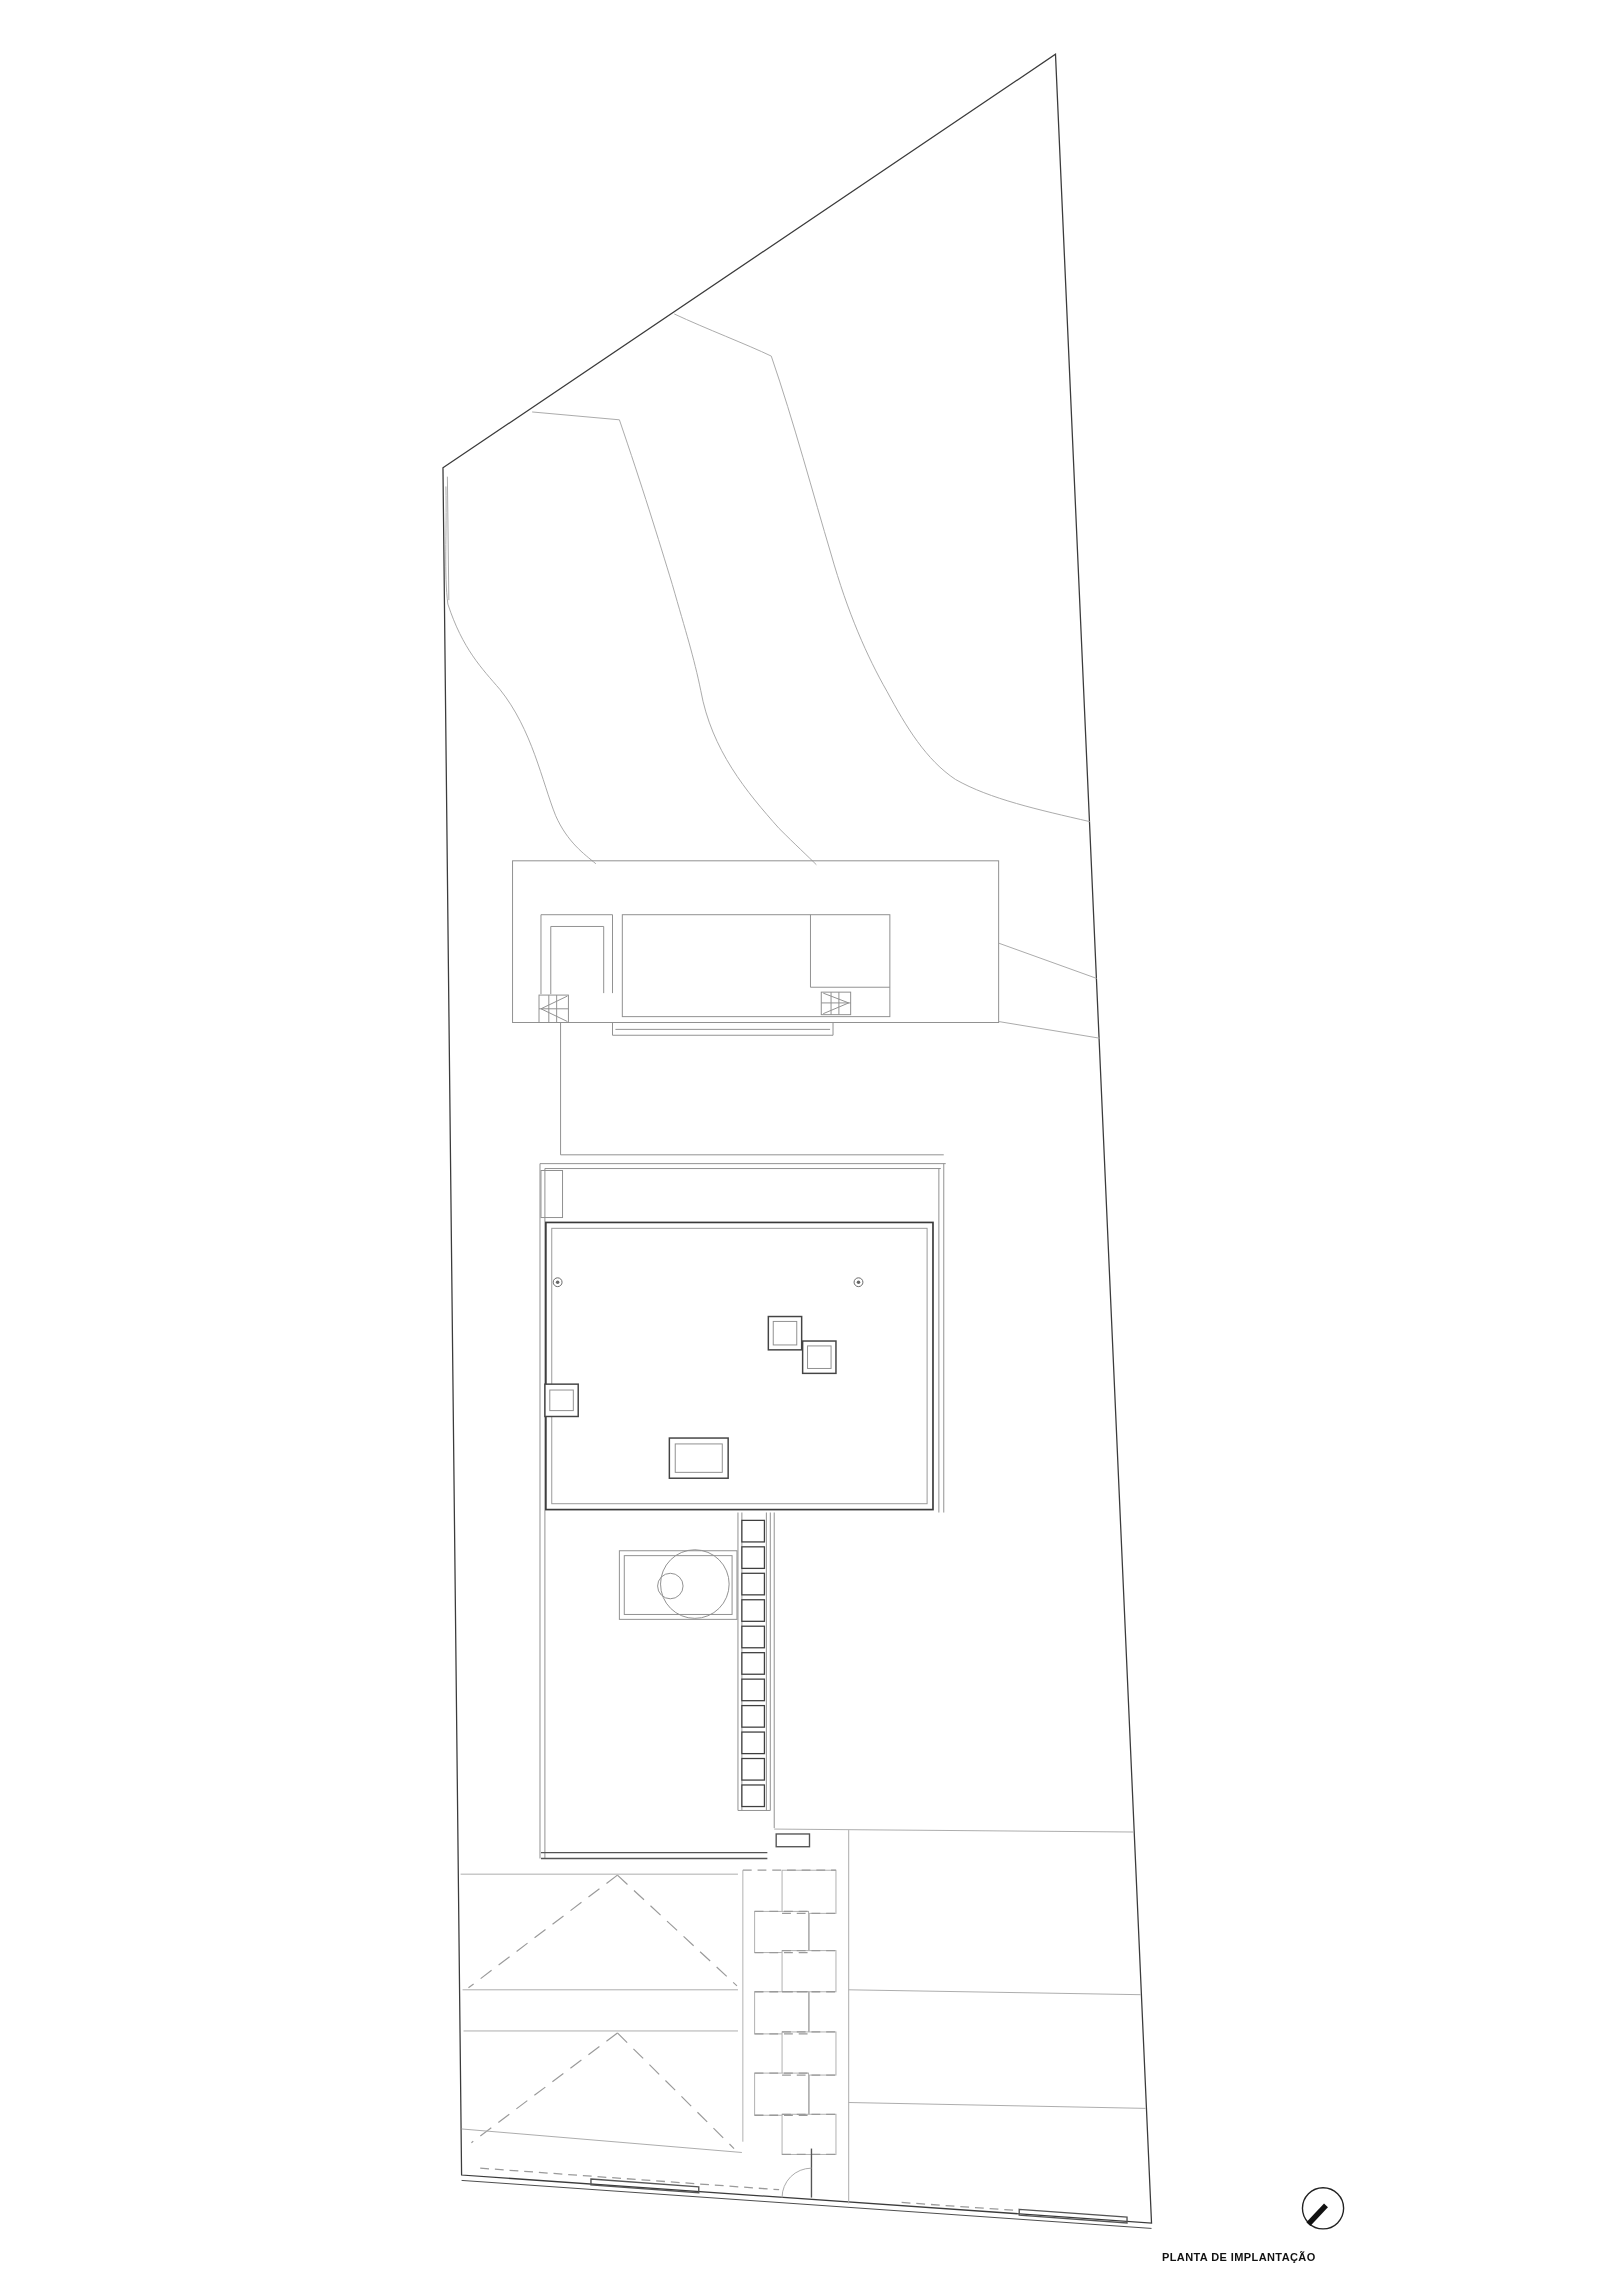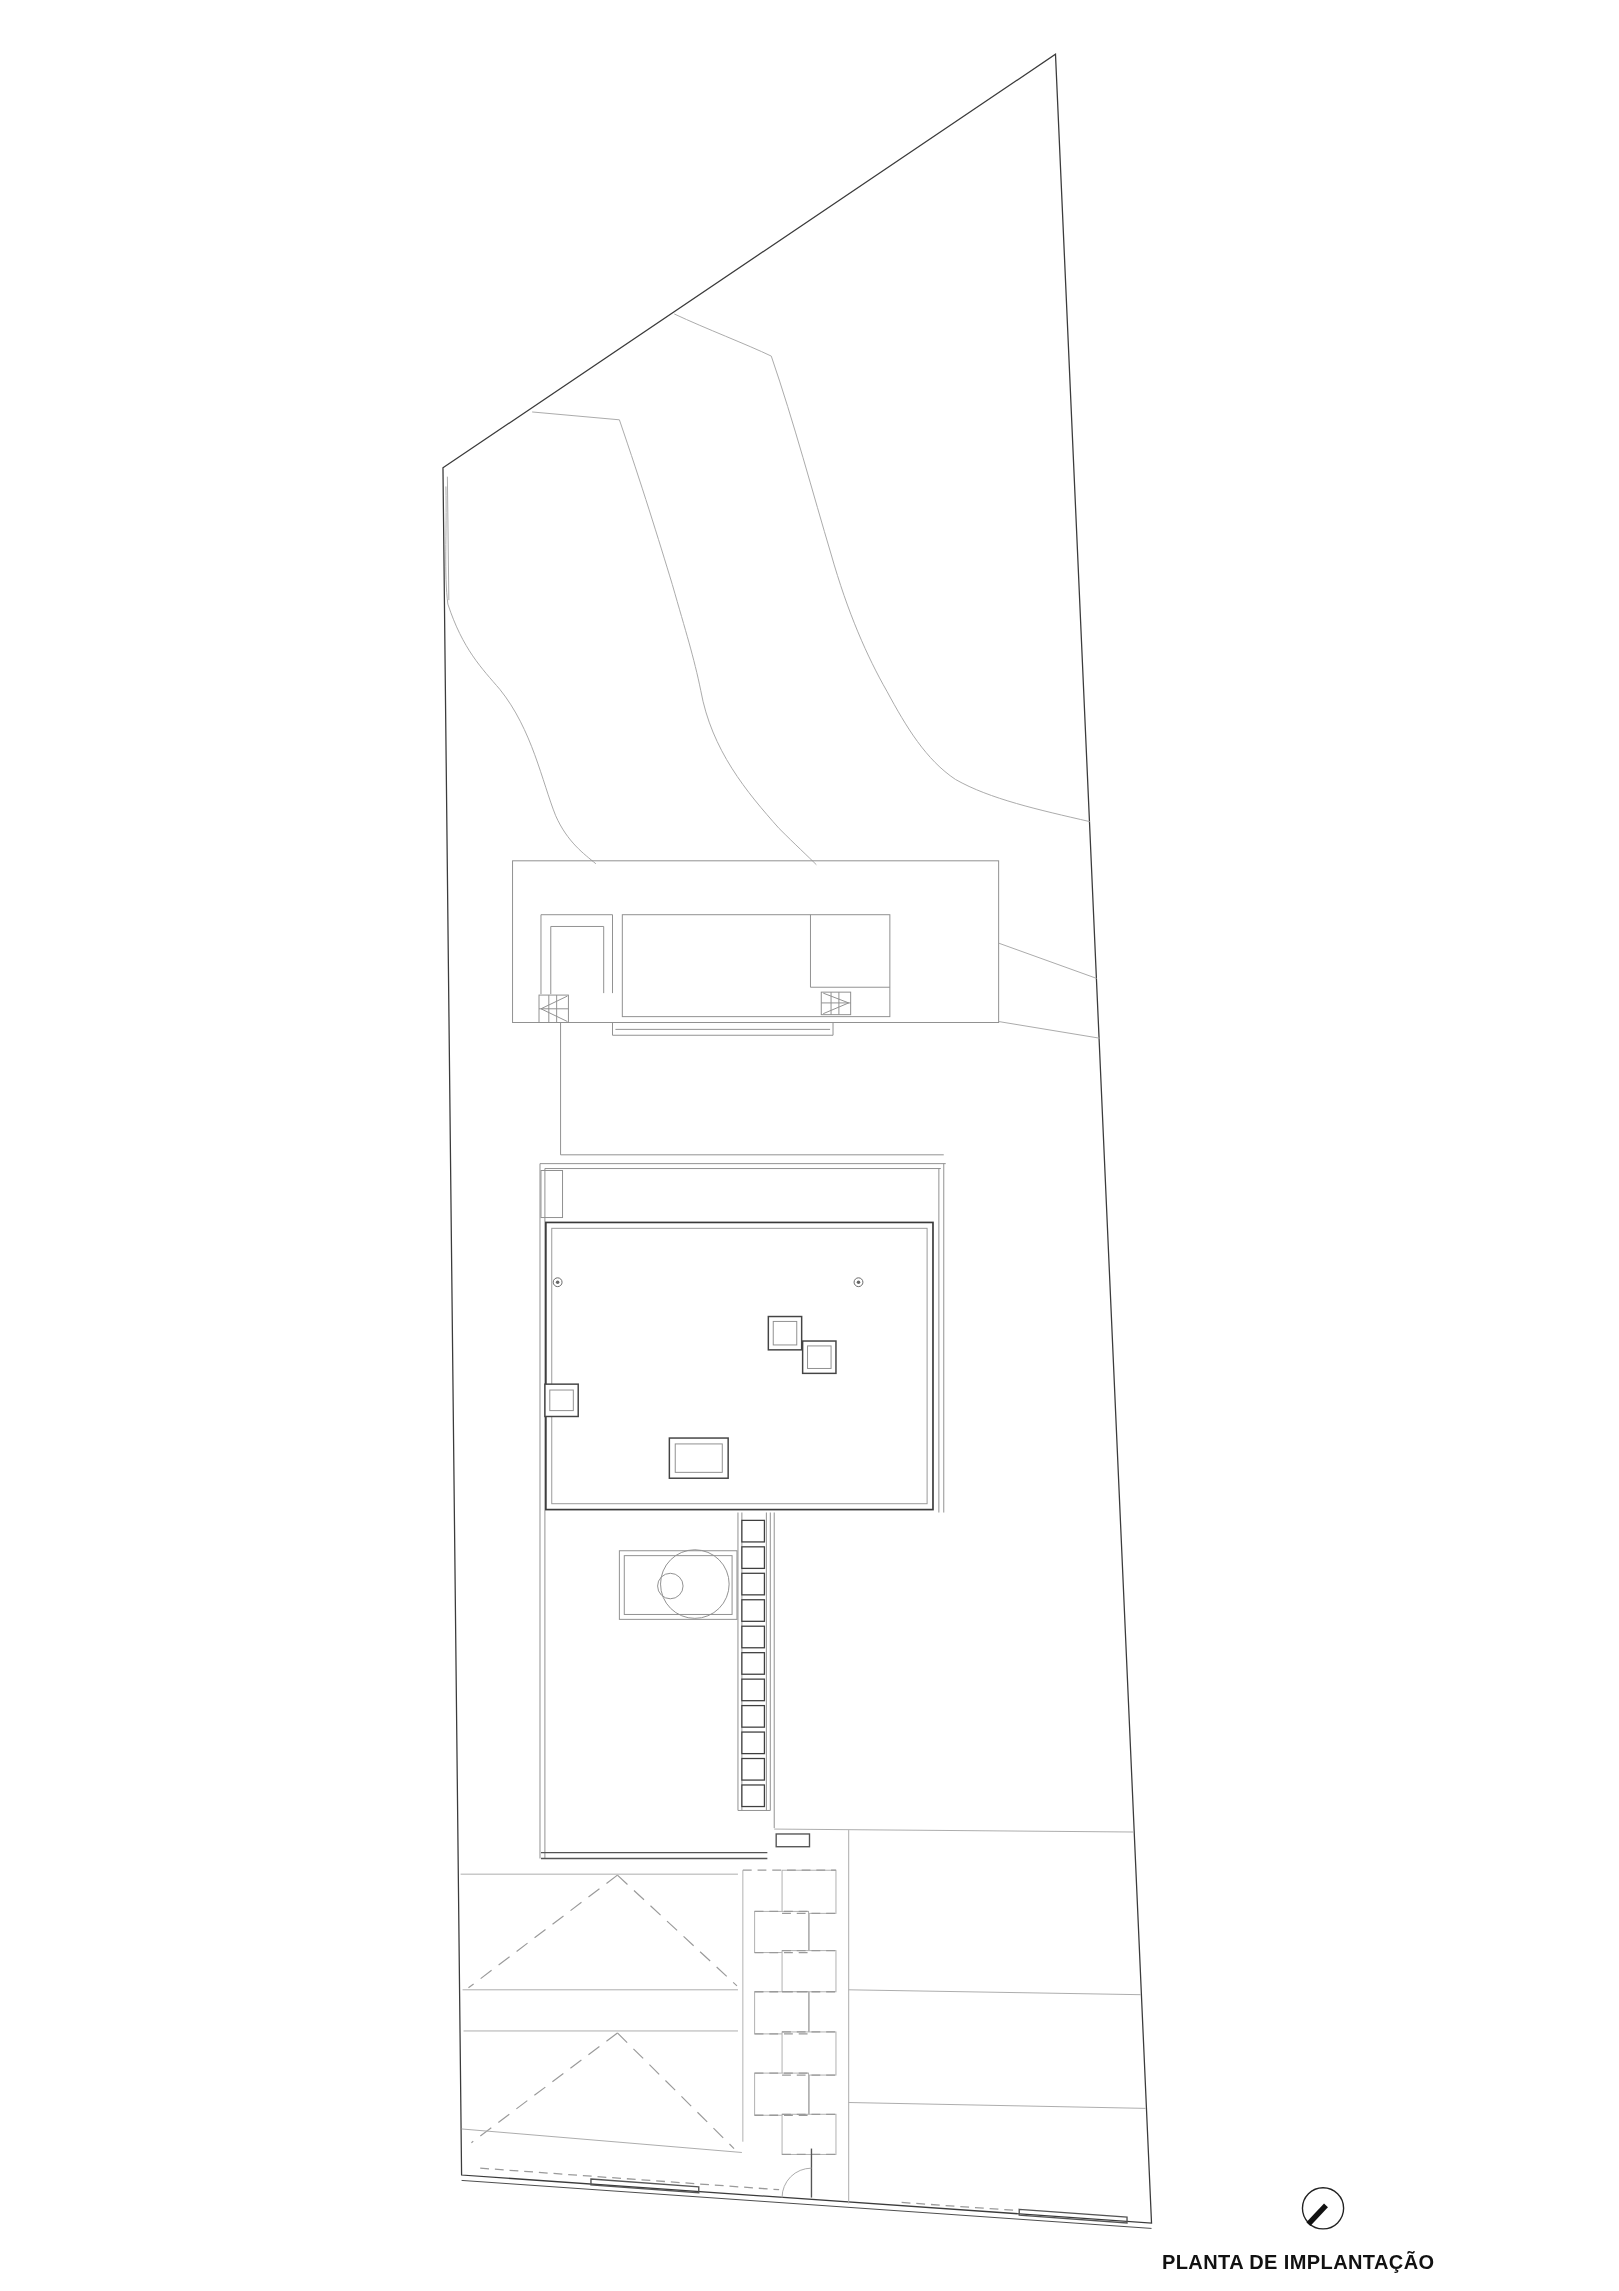--- a/index.html
+++ b/index.html
@@ -1,19 +1,19 @@
 <!DOCTYPE html>
 <html><head>
 <meta charset="utf-8">
 <style>
   html,body{margin:0;padding:0;background:#ffffff;}
   #canvas{position:relative;width:1619px;height:2292px;background:#ffffff;overflow:hidden;
           font-family:"Liberation Sans", sans-serif;}
   #plan-svg{position:absolute;left:0;top:0;}
-  .title{position:absolute;left:1162px;top:2251px;font-size:20px;font-weight:bold;
+  .title{position:absolute;left:1162px;top:2251px;font-size:11px;font-weight:bold;
          color:#111;letter-spacing:0.4px;white-space:nowrap;}
   
   .edge{stroke:#3b3b3b;stroke-width:1.3;fill:none;}
   .edge2{stroke:#4a4a4a;stroke-width:1;fill:none;}
   .contour{stroke:#a9a9a9;stroke-width:1;fill:none;}
   .wall{stroke:#8f8f8f;stroke-width:1;fill:none;}
   .wall-dark{stroke:#555;stroke-width:1.4;fill:none;}
   .roof{stroke:#3a3a3a;stroke-width:1.7;fill:#ffffff;}
   .roof-in{stroke:#999;stroke-width:1;fill:none;}
   .obj-dark{stroke:#444;stroke-width:1.5;fill:#ffffff;}

